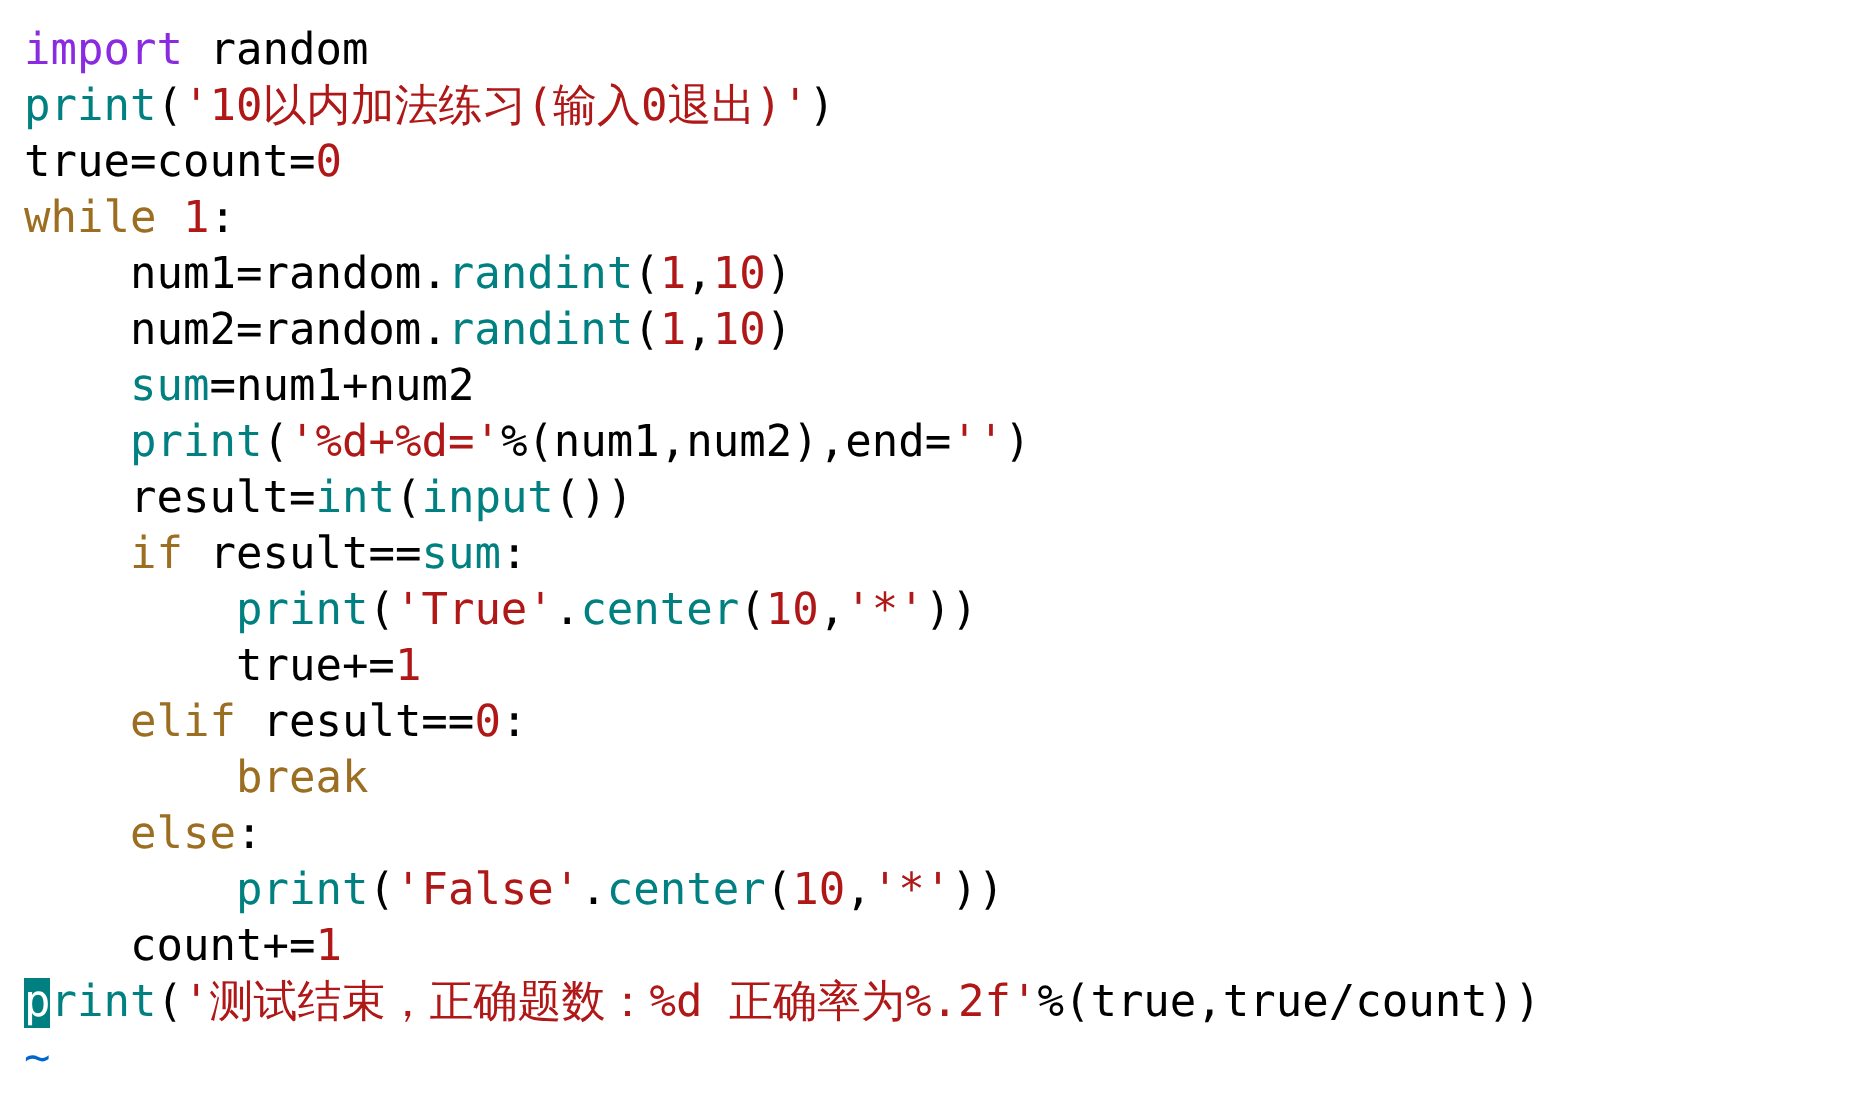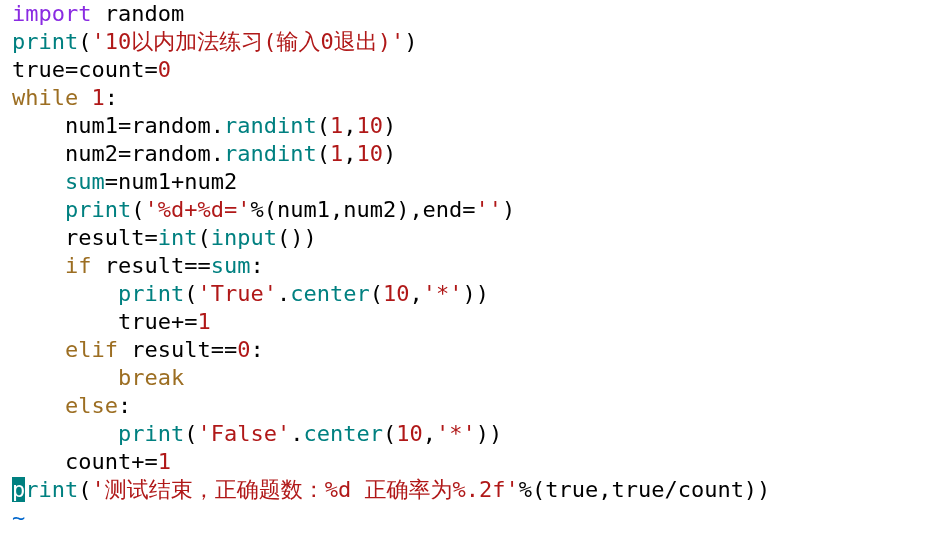--- a/index.html
+++ b/index.html
@@ -4,22 +4,22 @@
 <style>
   html, body {
     margin: 0;
     padding: 0;
     width: 928px;
     height: 560px;
     background: #ffffff;
     overflow: hidden;
   }
   pre.code {
-    margin: 0;
-    padding: 0 12px;
+    margin: 12px;
+    padding: 0 0;
     font-family: "DejaVu Sans Mono", "Menlo", "Consolas", monospace;
     font-size: 22px;
     line-height: 28px;
     white-space: pre;
     color: #000;
   }
   .kw   { color: #9c6e22; }               
   .func { color: #008080; }               
   .num  { color: #b01818; }            
   .str  { color: #b01818; }

